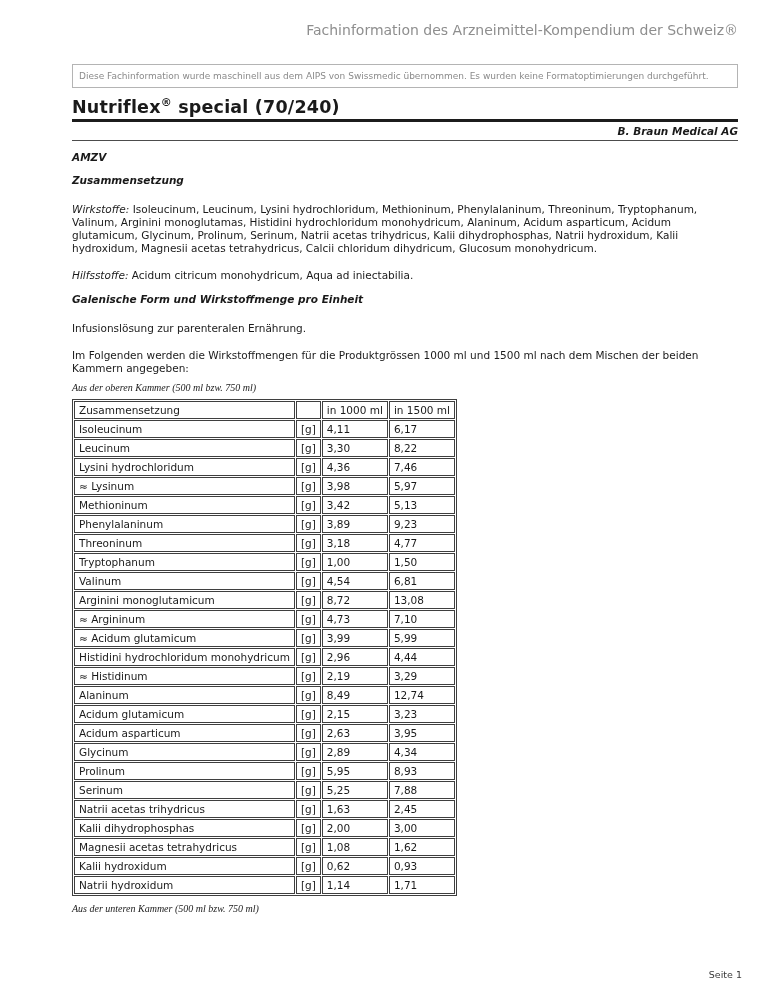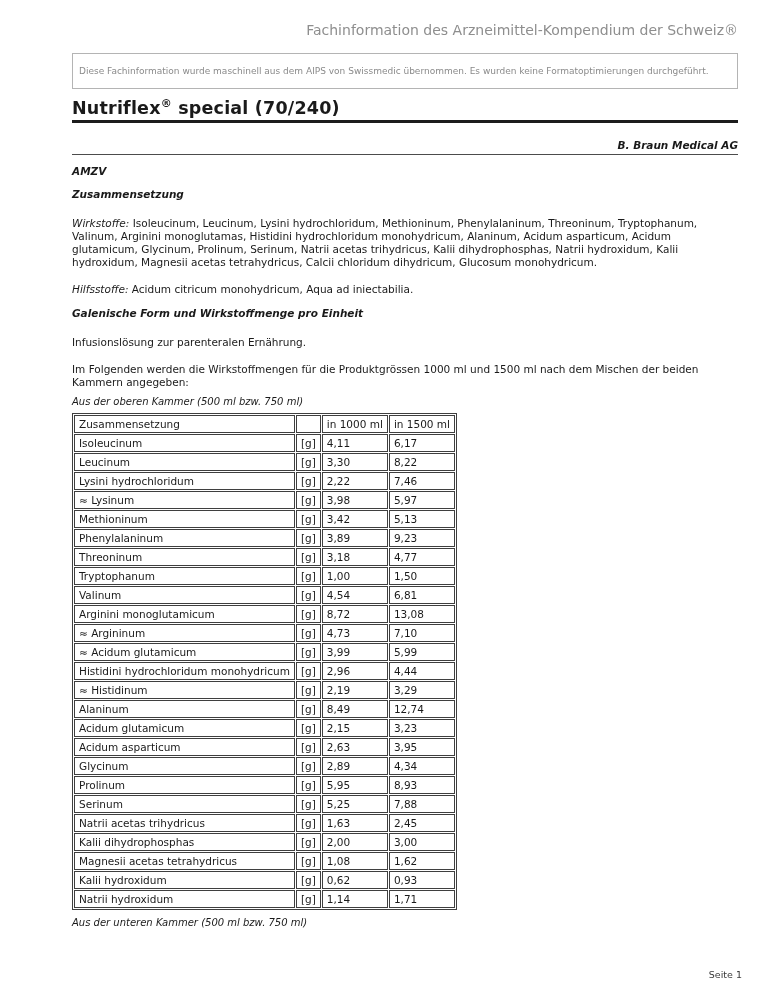--- a/index.html
+++ b/index.html
@@ -12,40 +12,40 @@
     overflow: hidden;
   }
   .page { padding: 22px 30px 0 72px; }
 
   .doc-header {
     text-align: right;
     font-size: 14px;
     color: #8e8e8e;
   }
   .notice-box {
-    margin-top: 15px;
+    margin-top: 26px;
     border: 1px solid #b4b4b4;
-    padding: 12px 6px;
+    padding: 6px 6px;
     font-size: 9px;
     color: #8a8a8a;
   }
   .page-title {
     margin-top: 8px;
     font-size: 17.5px;
     font-weight: bold;
     letter-spacing: 0.2px;
   }
   .page-title sup { font-size: 11px; }
   .rule-thick {
     margin-top: 2px;
     height: 3px;
     background: #1c1c1c;
   }
   .company-line {
-    margin-top: 16px;
+    margin-top: 3px;
     text-align: right;
     font-size: 10.5px;
     font-weight: bold;
     font-style: italic;
   }
   .rule-thin {
     margin-top: 3px;
     height: 0;
     border-top: 1px solid #4c4c4c;
   }
@@ -65,20 +65,21 @@
     margin-top: 17px;
     font-size: 10.5px;
     line-height: 13px;
   }
   .body-text.spaced { margin-top: 14px; }
   .inline-label { font-style: italic; }
   .table-caption {
     margin-top: 7px;
     font-size: 10px;
     font-style: italic;
+    font-family: Liberation Serif, serif;
   }
   table.comp-table {
     margin-top: 6px;
     border-collapse: separate;
     border-spacing: 1px;
     border: 1px solid #3f3f3f;
     font-size: 10.5px;
   }
   table.comp-table th, table.comp-table td {
     border: 1px solid #3f3f3f;
@@ -153,21 +154,21 @@
         </tr>
         <tr>
           <td class="col-name">Leucinum</td>
           <td class="col-unit">[g]</td>
           <td class="col-v1">3,30</td>
           <td class="col-v2">8,22</td>
         </tr>
         <tr>
           <td class="col-name">Lysini hydrochloridum</td>
           <td class="col-unit">[g]</td>
-          <td class="col-v1">2,22</td>
+          <td class="col-v1">4,36</td>
           <td class="col-v2">7,46</td>
         </tr>
         <tr>
           <td class="col-name">≈ Lysinum</td>
           <td class="col-unit">[g]</td>
           <td class="col-v1">3,98</td>
           <td class="col-v2">5,97</td>
         </tr>
         <tr>
           <td class="col-name">Methioninum</td>

